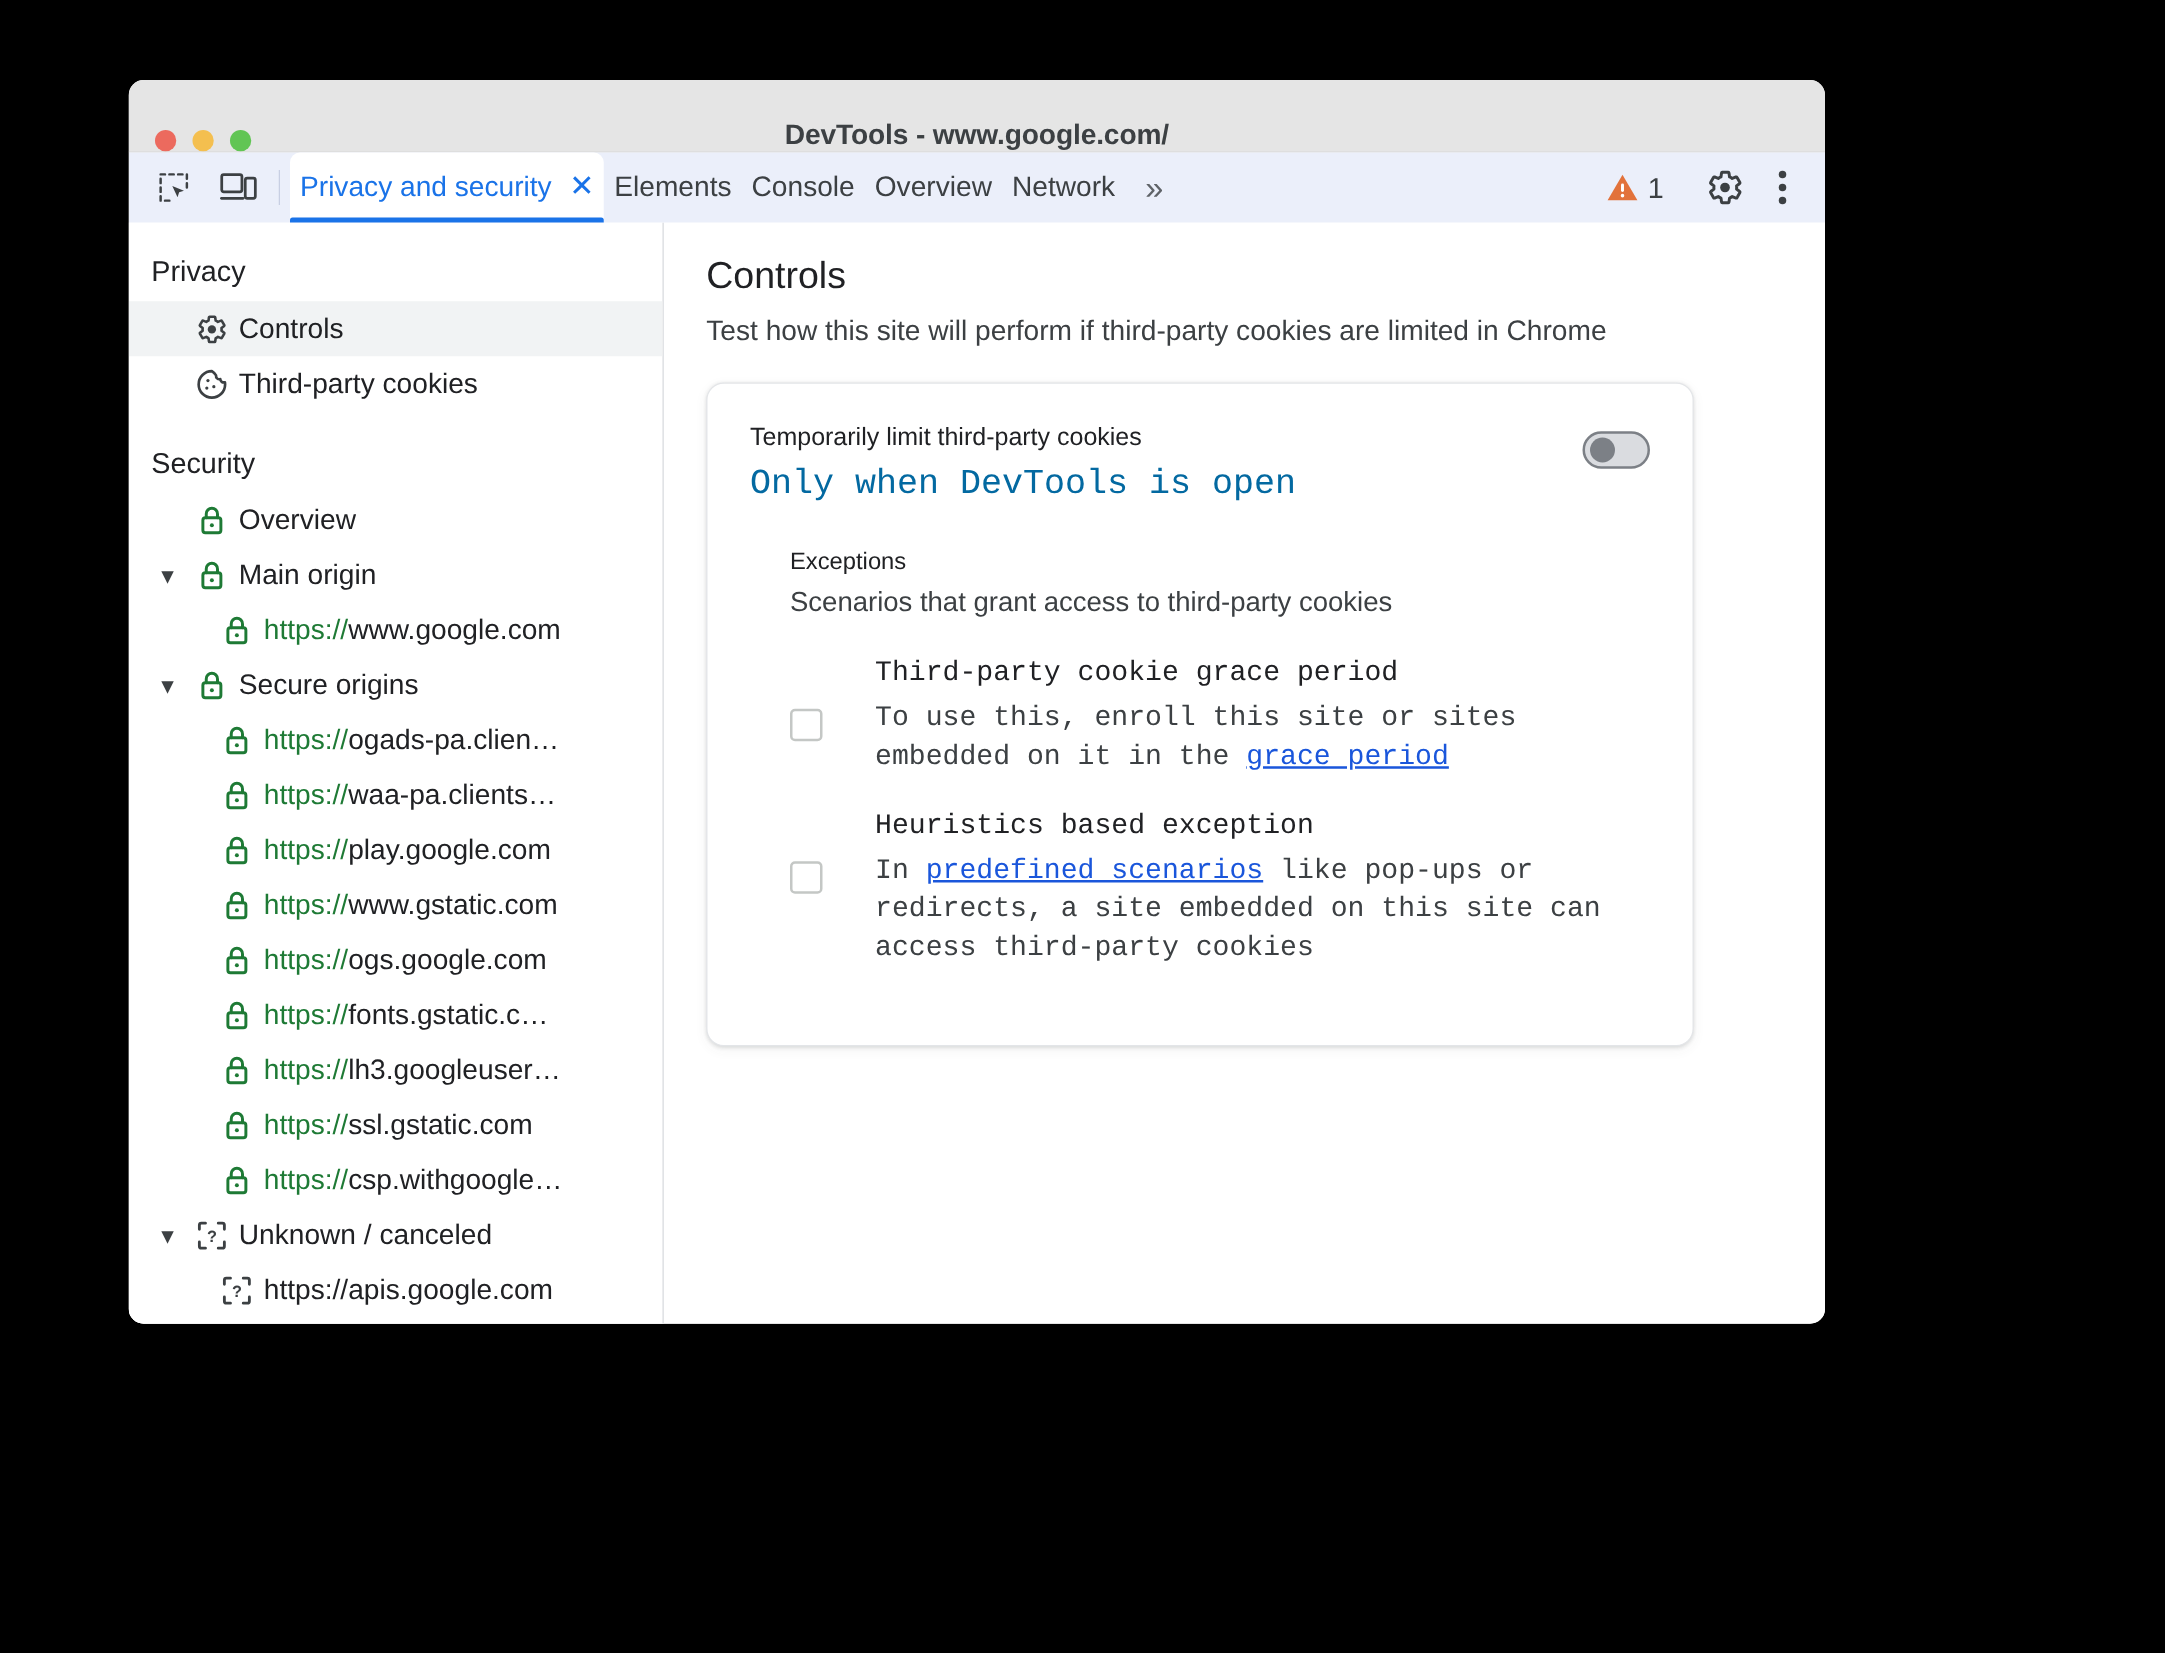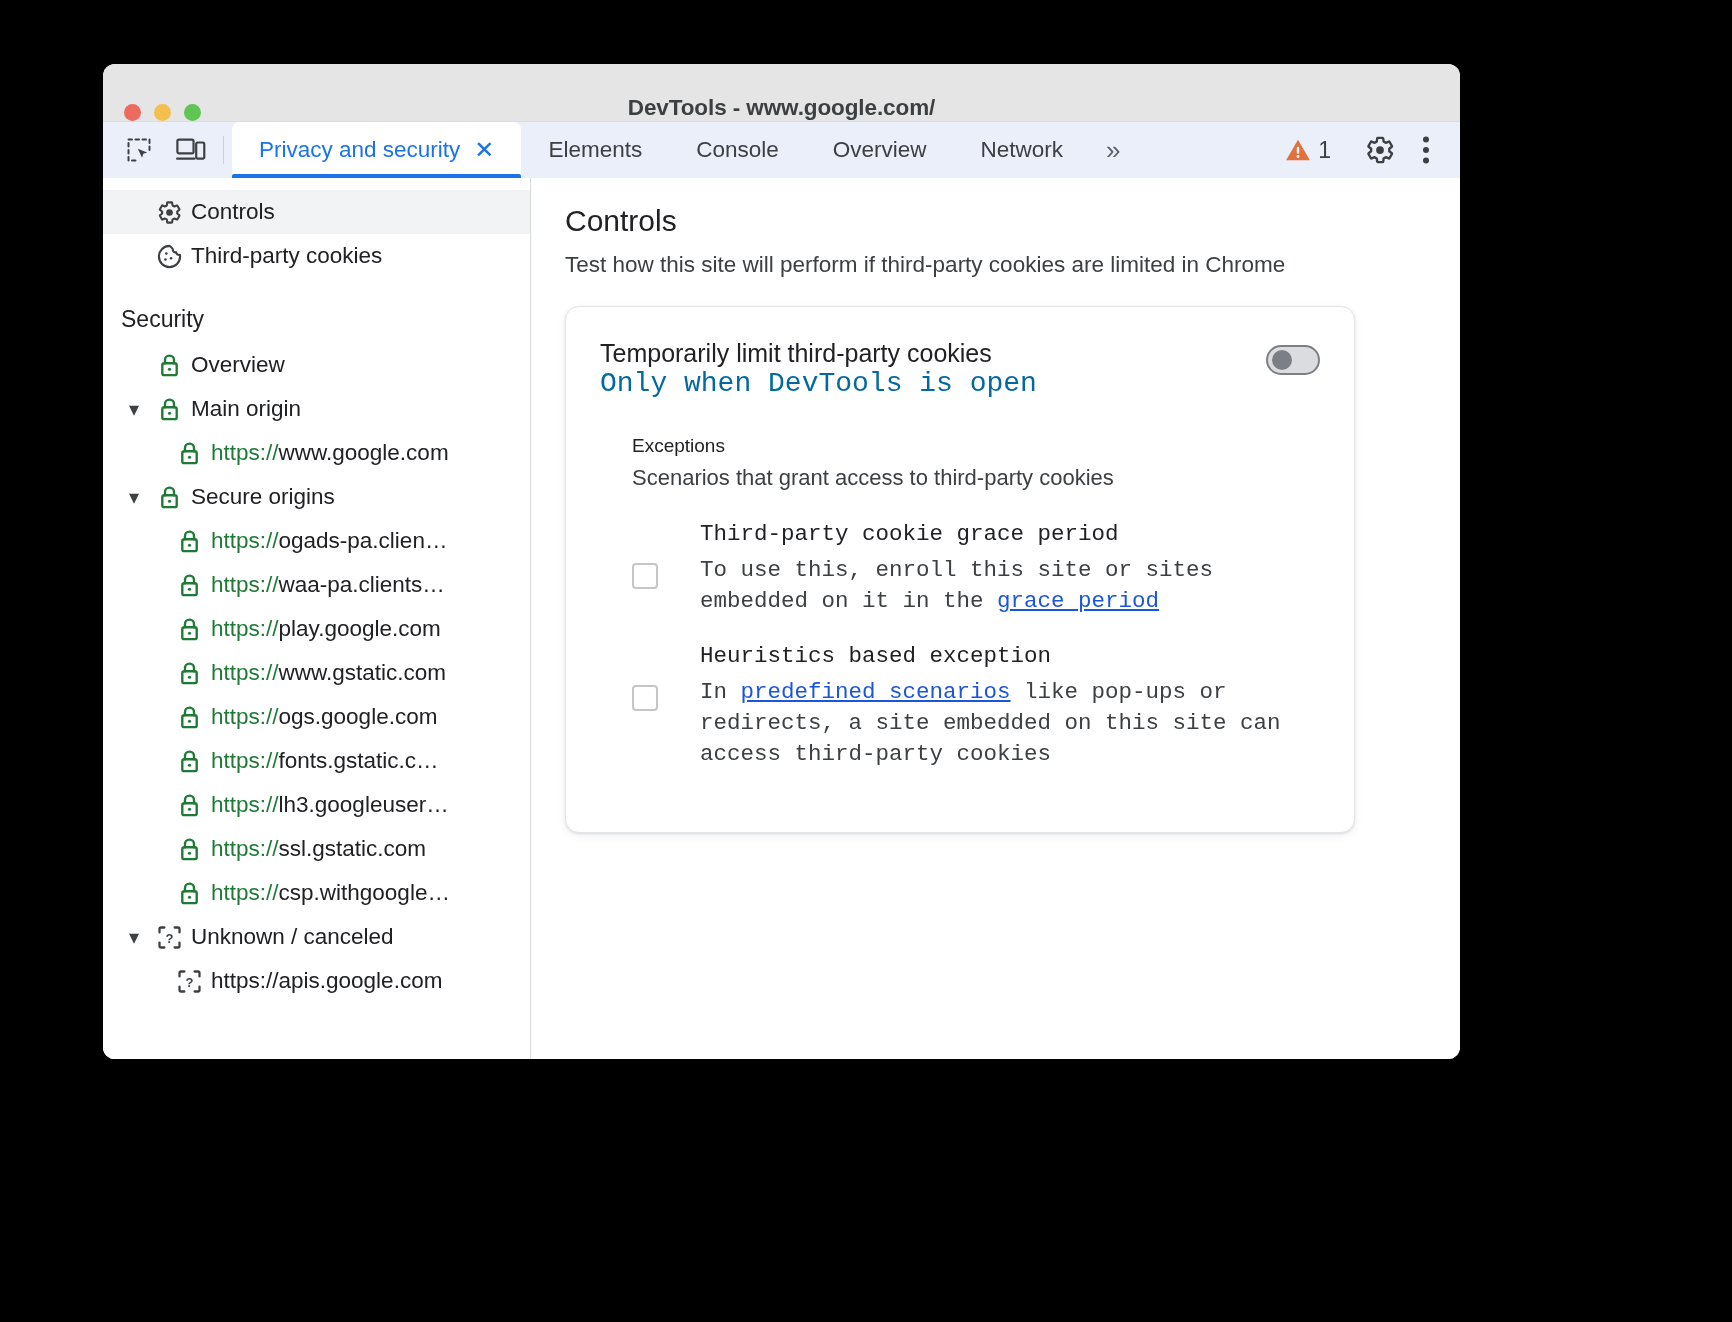--- a/index.html
+++ b/index.html
@@ -71,21 +71,21 @@
   #tb-left { display: flex; align-items: stretch; padding-left: 10px; }
   .tb-sep {
     width: 1px;
     background: #c8cfe3;
     margin: 14px 8px 14px 6px;
     flex: none;
   }
   .tab {
     display: flex;
     align-items: center;
-    padding: 0 27px;
+    padding: 0 8px;
     font-size: 22.5px;
     color: #3c4043;
     cursor: pointer;
     position: relative;
     white-space: nowrap;
   }
   .tab.active {
     color: #1a73e8;
     background: #ffffff;
     border-top-left-radius: 8px;
@@ -200,23 +200,24 @@
     padding: 32px 34px 36px 34px;
     max-width: 790px;
   }
   .card-head {
     display: flex;
     align-items: flex-start;
     justify-content: space-between;
     gap: 20px;
   }
   .card-title {
-    font-size: 25px;
+    font-size: 20px;
     color: #202124;
     font-weight: normal;
+    margin-bottom: 10px;
   }
   .card-sub {
     font-size: 28px;
     color: #0369a1;
     font-family: Liberation Mono, monospace;
   }
 
   .toggle {
     width: 54px; height: 30px;
     border-radius: 15px;
@@ -325,20 +326,21 @@
           <circle cx="3" cy="13" r="2.6" fill="#3c4043"></circle>
           <circle cx="3" cy="22" r="2.6" fill="#3c4043"></circle>
         </svg>
       </div>
     </div>
   </div>
 
   <div id="body">
 
     <div id="sidebar">
+      <div class="section-title">Privacy</div>
       <div id="grp0">
           <div class="nav-row indent-1 selected">
             <span class="twisty empty" style="font-size: 20px; color: rgb(60, 64, 67);">▾</span>
             <span class="ico">
               <svg width="25" height="25" viewBox="0 0 24 24">
       <path fill="none" stroke="#3c4043" stroke-width="2" stroke-linejoin="round" d="M19.4 13c.04-.33.06-.66.06-1s-.02-.67-.07-1l2.03-1.58a.49.49 0 0 0 .12-.61l-1.92-3.32a.48.48 0 0 0-.59-.22l-2.39.96a7 7 0 0 0-1.73-1l-.36-2.54a.47.47 0 0 0-.47-.4h-3.84c-.24 0-.43.17-.47.4l-.36 2.54c-.62.25-1.2.59-1.73 1l-2.39-.96a.47.47 0 0 0-.59.22L2.79 8.81c-.12.21-.07.47.12.61L4.94 11a7.8 7.8 0 0 0 0 2l-2.03 1.58a.49.49 0 0 0-.12.61l1.92 3.32c.12.22.37.3.59.22l2.39-.96c.5.38 1.1.72 1.73 1l.36 2.54c.04.23.23.4.47.4h3.84c.24 0 .44-.17.47-.4l.36-2.54c.62-.25 1.2-.59 1.73-1l2.39.96c.22.08.47 0 .59-.22l1.92-3.32a.49.49 0 0 0-.12-.61z"></path>
       <circle cx="12" cy="12" r="3.2" fill="#3c4043"></circle>
               </svg>
             </span>
             <span class="lbl">Controls</span>

